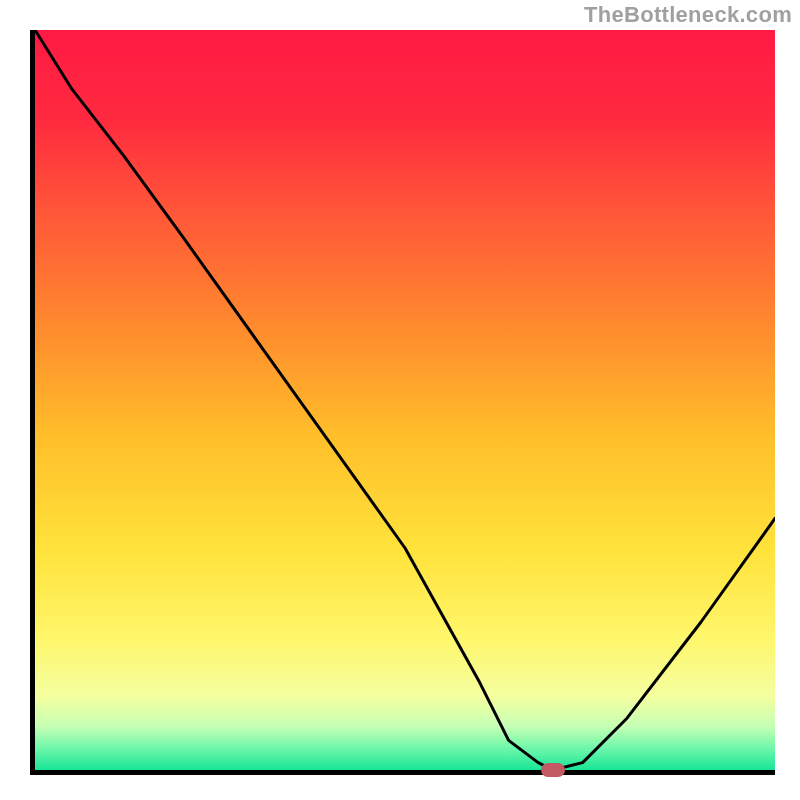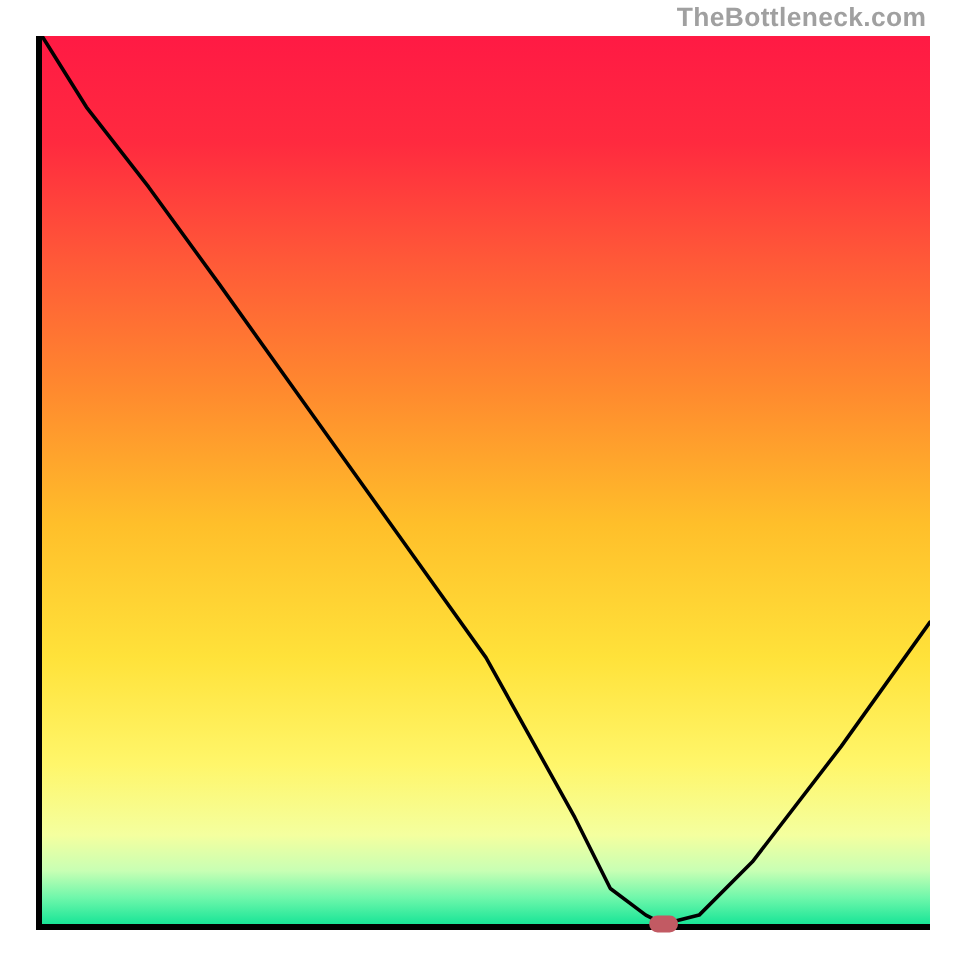--- a/index.html
+++ b/index.html
@@ -14,21 +14,21 @@
 
   .chart-wrap {
     position: relative;
     width: 800px;
     height: 800px;
   }
 
   .watermark {
     position: absolute;
     top: 2px;
-    right: 28px;
+    right: 8px;
     font-size: 22px;
     font-weight: 600;
     color: #a0a0a0;
     font-family: Arial, Helvetica, sans-serif;
     letter-spacing: 0.3px;
   }
 
   .plot-area {
     position: absolute;
     left: 30px;

